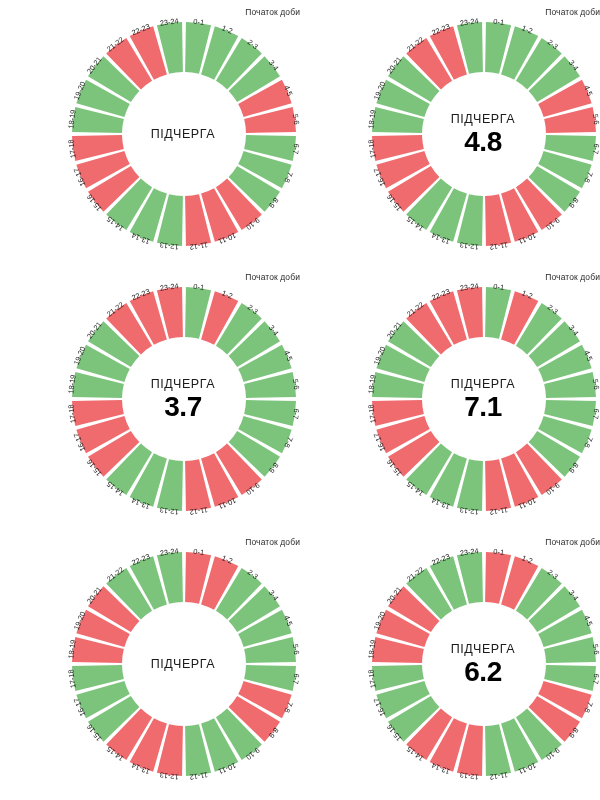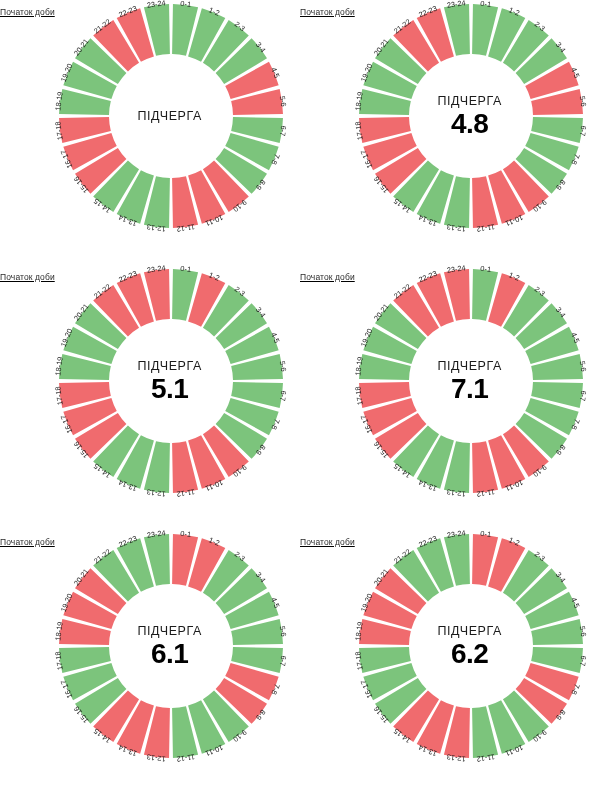--- a/index.html
+++ b/index.html
@@ -11,22 +11,22 @@
   }
   .grid{
     width:600px;height:800px;
     display:grid;
     grid-template-columns:300px 300px;
     grid-template-rows:265px 265px 270px;
   }
   .cell{
     position:relative;
     display:flex;
-    align-items:flex-start;
-    text-decoration:underline;
+    flex-direction:column;
+    align-items:flex-end;
   }
   .cell-title{
     font-size:8.5px;
     color:#2b2b2b;
     letter-spacing:.1px;
     margin-top:7px;
     margin-bottom:1px;
     white-space:nowrap;
     line-height:10px;
   }
@@ -231,21 +231,21 @@
           <text class="seg-label" x="26.351072547090425" y="47.20995852201456" text-anchor="middle" dominant-baseline="central" transform="rotate(-52.5 26.351072547090425 47.20995852201456)">20-21</text>
           <path d="M 38.198262508592265 35.43394236207111 A 112 112 0 0 1 58.3157356100739 19.99726232136345 L 84.06763935557662 62.85562735646905 A 62 62 0 0 0 72.93118103154215 71.40093237900365 Z" fill="#f06b6e"></path>
           <text class="seg-label" x="47.209958522014546" y="26.351072547090453" text-anchor="middle" dominant-baseline="central" transform="rotate(-37.5 47.209958522014546 26.351072547090453)">21-22</text>
           <path d="M 61.70132253241027 18.042592800387652 A 112 112 0 0 1 85.12861614849612 8.33869005490827 L 98.91048393934607 56.40177485182422 A 62 62 0 0 0 85.94180354472712 61.77357815735745 Z" fill="#f06b6e"></path>
           <text class="seg-label" x="72.7567721427449" y="11.601612826224581" text-anchor="middle" dominant-baseline="central" transform="rotate(-22.5 72.7567721427449 11.601612826224581)">22-23</text>
           <path d="M 88.9047476928372 7.3268786570884 A 112 112 0 0 1 114.04533047902424 4.017058142484174 L 114.91795080088842 54.00944290030374 A 62 62 0 0 0 101.0008424728206 55.84166497088822 Z" fill="#f06b6e"></path>
           <text class="seg-label" x="101.25054027913417" y="3.9667306647594245" text-anchor="middle" dominant-baseline="central" transform="rotate(-7.5 101.25054027913417 3.9667306647594245)">23-24</text>
         </svg>
         <div class="center-label">
           <div class="center-word">ПІДЧЕРГА</div>
-          <div class="center-num">5.1</div>
+          <div class="center-num">3.7</div>
         </div>
       </div>
     </div>
     <div class="cell">
       <div class="cell-title">Початок доби</div>
       <div class="donut-wrap">
         <svg viewBox="0 0 232 232">
           <path d="M 117.95466952097574 4.017058142484174 A 112 112 0 0 1 143.0952523071628 7.3268786570884 L 130.99915752717942 55.84166497088822 A 62 62 0 0 0 117.08204919911157 54.00944290030374 Z" fill="#7cc47c"></path>
           <text class="seg-label" x="130.74945972086584" y="3.9667306647594245" text-anchor="middle" dominant-baseline="central" transform="rotate(7.5 130.74945972086584 3.9667306647594245)">0-1</text>
           <path d="M 146.8713838515039 8.338690054908284 A 112 112 0 0 1 170.29867746758975 18.04259280038768 L 146.0581964552729 61.77357815735746 A 62 62 0 0 0 133.08951606065395 56.40177485182423 Z" fill="#f06b6e"></path>
@@ -349,21 +349,20 @@
           <text class="seg-label" x="26.351072547090425" y="47.20995852201456" text-anchor="middle" dominant-baseline="central" transform="rotate(-52.5 26.351072547090425 47.20995852201456)">20-21</text>
           <path d="M 38.198262508592265 35.43394236207111 A 112 112 0 0 1 58.3157356100739 19.99726232136345 L 84.06763935557662 62.85562735646905 A 62 62 0 0 0 72.93118103154215 71.40093237900365 Z" fill="#7cc47c"></path>
           <text class="seg-label" x="47.209958522014546" y="26.351072547090453" text-anchor="middle" dominant-baseline="central" transform="rotate(-37.5 47.209958522014546 26.351072547090453)">21-22</text>
           <path d="M 61.70132253241027 18.042592800387652 A 112 112 0 0 1 85.12861614849612 8.33869005490827 L 98.91048393934607 56.40177485182422 A 62 62 0 0 0 85.94180354472712 61.77357815735745 Z" fill="#7cc47c"></path>
           <text class="seg-label" x="72.7567721427449" y="11.601612826224581" text-anchor="middle" dominant-baseline="central" transform="rotate(-22.5 72.7567721427449 11.601612826224581)">22-23</text>
           <path d="M 88.9047476928372 7.3268786570884 A 112 112 0 0 1 114.04533047902424 4.017058142484174 L 114.91795080088842 54.00944290030374 A 62 62 0 0 0 101.0008424728206 55.84166497088822 Z" fill="#7cc47c"></path>
           <text class="seg-label" x="101.25054027913417" y="3.9667306647594245" text-anchor="middle" dominant-baseline="central" transform="rotate(-7.5 101.25054027913417 3.9667306647594245)">23-24</text>
         </svg>
         <div class="center-label">
           <div class="center-word">ПІДЧЕРГА</div>
-          <div class="center-num">6.1</div>
         </div>
       </div>
     </div>
     <div class="cell">
       <div class="cell-title">Початок доби</div>
       <div class="donut-wrap">
         <svg viewBox="0 0 232 232">
           <path d="M 117.95466952097574 4.017058142484174 A 112 112 0 0 1 143.0952523071628 7.3268786570884 L 130.99915752717942 55.84166497088822 A 62 62 0 0 0 117.08204919911157 54.00944290030374 Z" fill="#f06b6e"></path>
           <text class="seg-label" x="130.74945972086584" y="3.9667306647594245" text-anchor="middle" dominant-baseline="central" transform="rotate(7.5 130.74945972086584 3.9667306647594245)">0-1</text>
           <path d="M 146.8713838515039 8.338690054908284 A 112 112 0 0 1 170.29867746758975 18.04259280038768 L 146.0581964552729 61.77357815735746 A 62 62 0 0 0 133.08951606065395 56.40177485182423 Z" fill="#f06b6e"></path>

